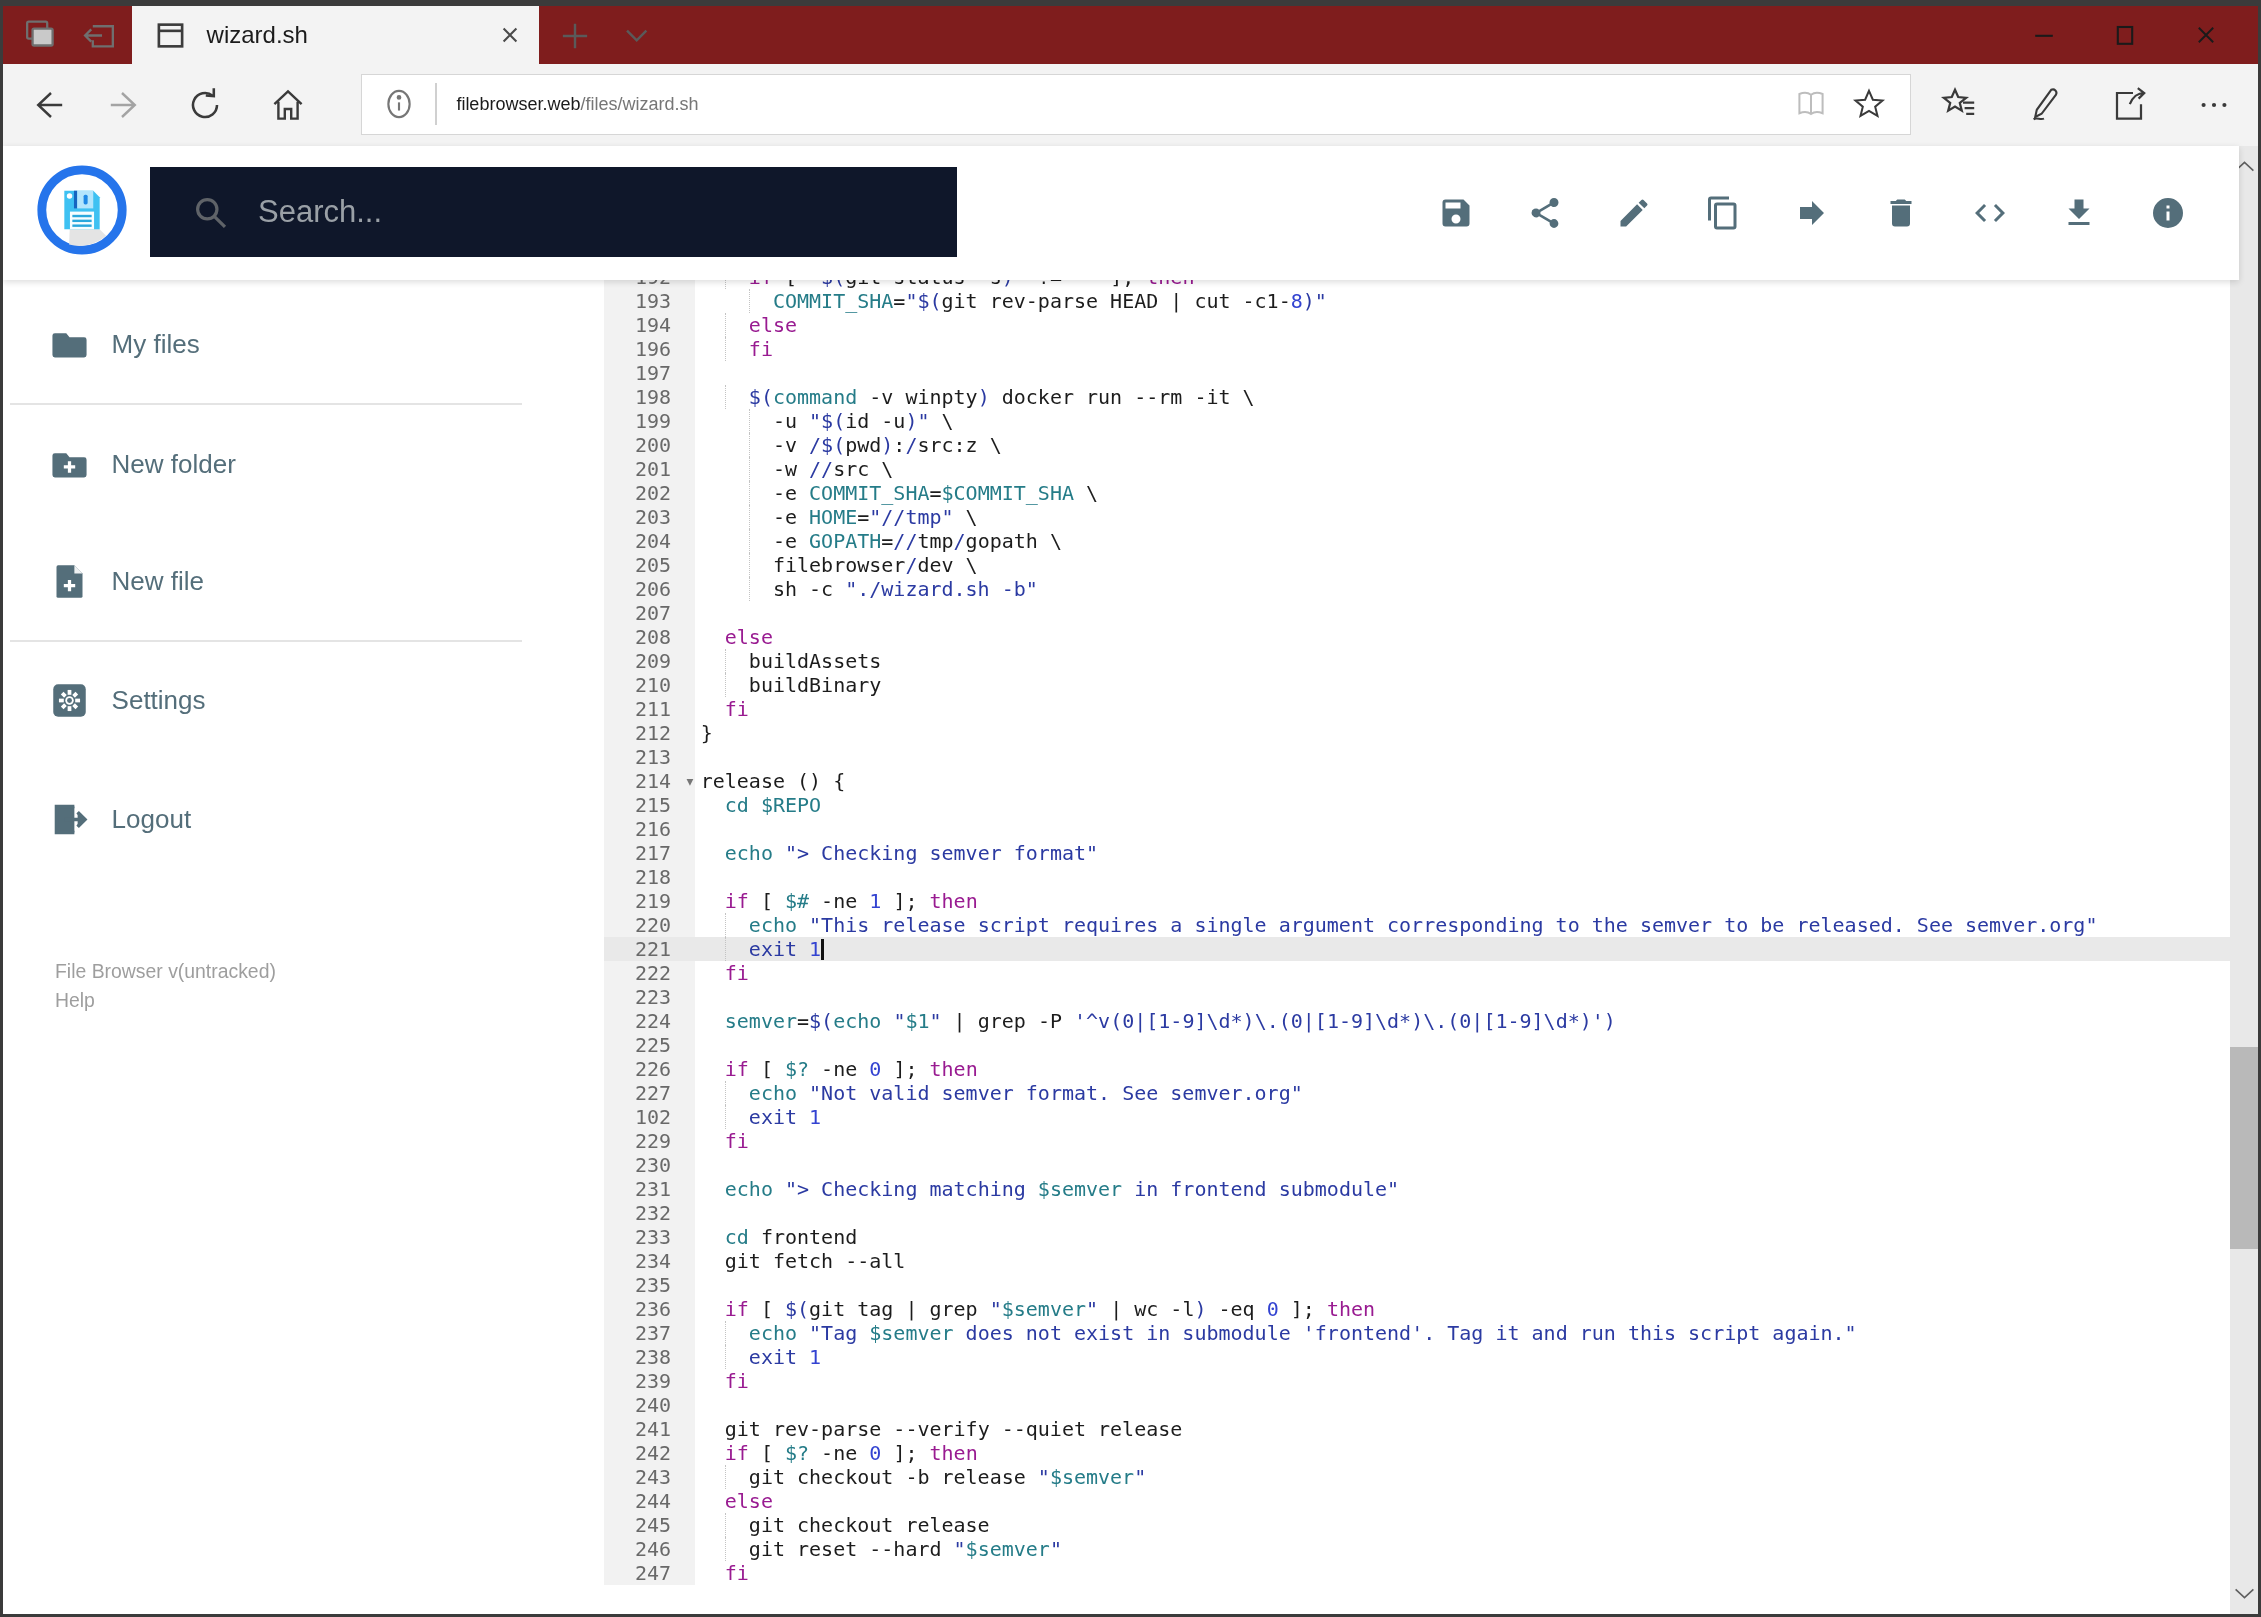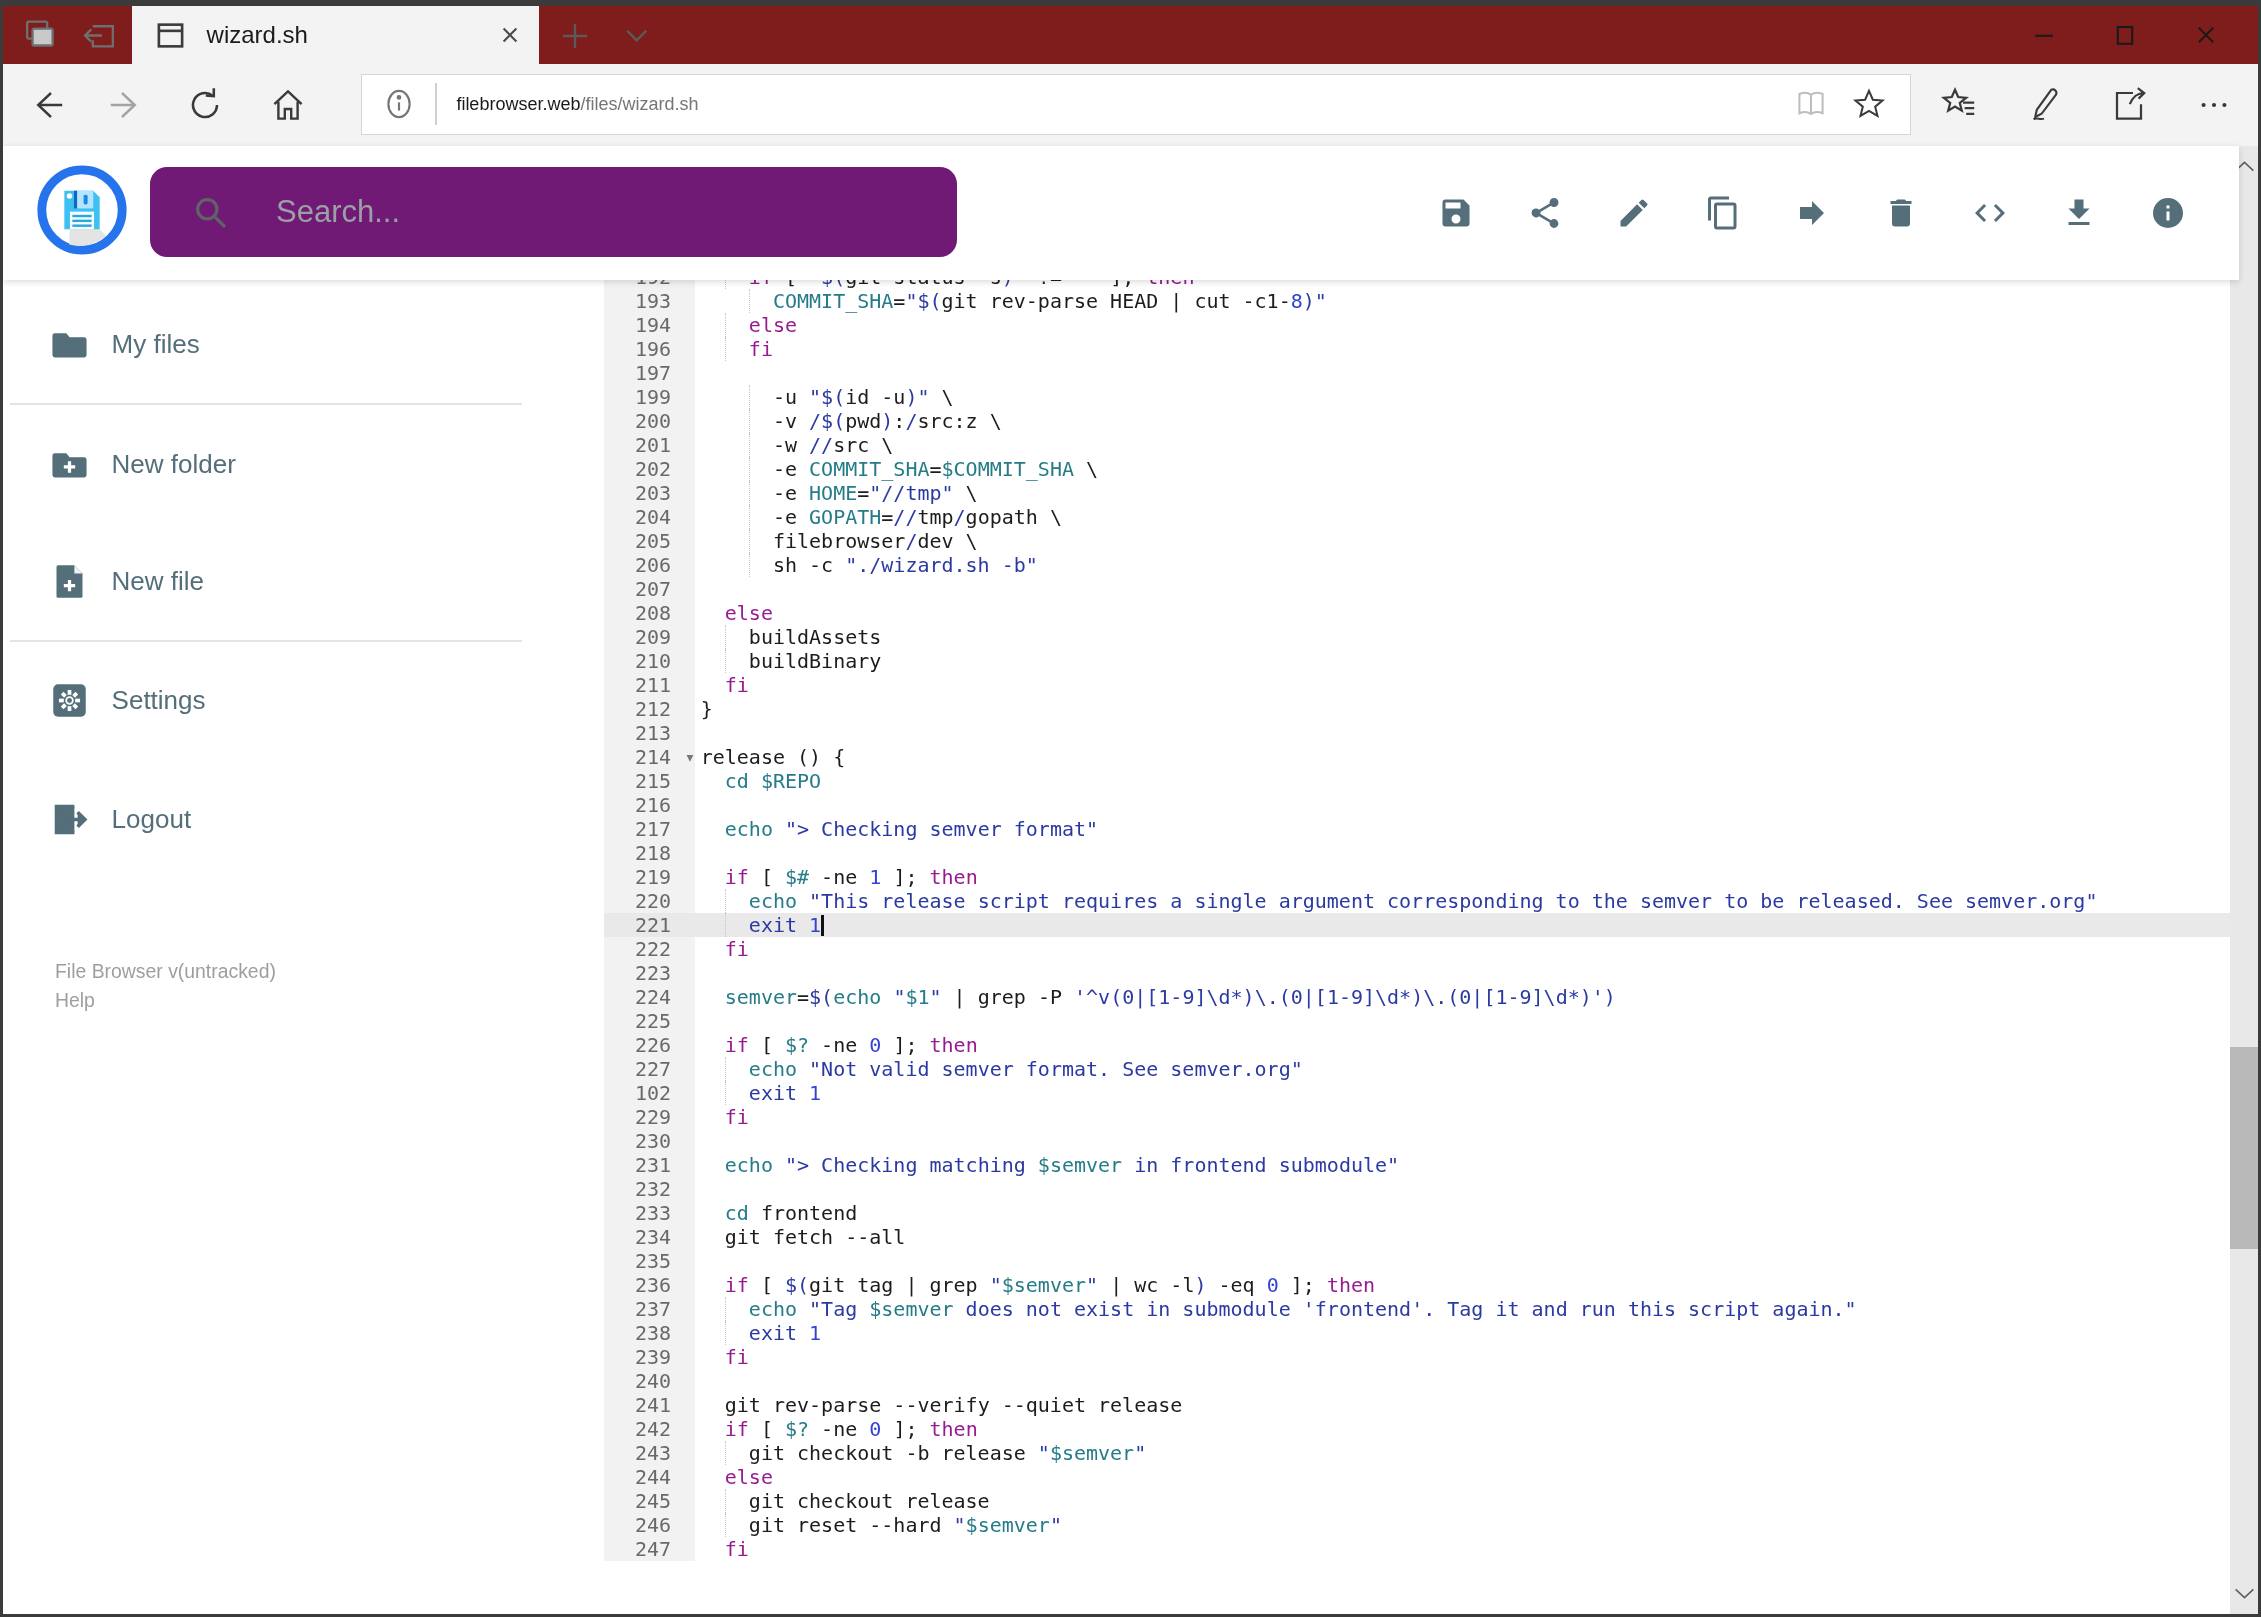--- a/index.html
+++ b/index.html
@@ -34,22 +34,22 @@
   .url-path { color:#767676; }
   .url-right-icon { width:34px; height:34px; margin-right:24px; flex:none; }
   .book { color:#bdbdbd; } .star { color:#3a3a3a; }
   .edge-right { position:absolute; right:24px; top:21px; display:flex; gap:45px; color:#3a3a3a; }
   .edge-right .eicon { width:40px; height:40px; }
 
   
   .appheader { position:absolute; left:0; top:140px; width:2236px; height:134px; background:#fff;
                box-shadow:0 2.4px 6.5px rgba(0,0,0,0.14); z-index:5; }
   .logo { position:absolute; left:34px; top:19.4px; width:90px; height:90px; }
-  .searchbox { position:absolute; left:147px; top:21px; width:807px; height:90px; background:#701a75;
-               border-radius:17px; display:flex; align-items:center;gap:18px; }
+  .searchbox { position:absolute; left:147px; top:21px; width:807px; height:90px; background:#0f172a;
+               border-radius:0; display:flex; align-items:center; }
   .search-mag { width:37px; height:37px; margin-left:42px; color:#5f6368; flex:none; }
   .search-ph { margin-left:29px; font-size:31px; color:#9aa0a6; }
   .app-toolbar { position:absolute; right:53px; top:0; height:134px; display:flex; align-items:center; gap:53px; }
   .tool-btn { width:36px; height:36px; color:#546e7a; }
   .tool-btn svg { width:36px; height:36px; fill:currentColor; }
 
   
   .sidebar { position:absolute; left:0; top:274px; width:601px; bottom:0; background:#fff; }
   .side-item { position:absolute; left:0; width:565px; height:89px; display:flex; align-items:center; color:#546e7a; }
   .side-item .sicon { width:39px; height:39px; margin-left:47px; flex:none; }
@@ -297,20 +297,21 @@
     <div class="side-footer" style="top:706px">Help</div>
   </div>
 
   <div class="editor">
     <div class="code-pane" id="code-pane">
         <div class="crow"><div class="gutter">192</div><div class="codecell"><div class="guide" style="left: calc(2ch + 5.7px);"></div><span style="padding-left: 4ch; display: inline-block;"><span class="tk-k">if</span><span class="tk-p"> [ </span><span class="tk-n">"$(</span><span class="tk-p">git status -s</span><span class="tk-n">)"</span><span class="tk-p"> != </span><span class="tk-n">""</span><span class="tk-p"> ]; </span><span class="tk-k">then</span></span></div></div>
         <div class="crow"><div class="gutter">193</div><div class="codecell"><div class="guide" style="left: calc(4ch + 5.7px);"></div><span style="padding-left: 6ch; display: inline-block;"><span class="tk-t">COMMIT_SHA</span><span class="tk-p">=</span><span class="tk-n">"$(</span><span class="tk-p">git rev-parse HEAD | cut -c1-</span><span class="tk-d">8</span><span class="tk-n">)"</span></span></div></div>
         <div class="crow"><div class="gutter">194</div><div class="codecell"><div class="guide" style="left: calc(2ch + 5.7px);"></div><span style="padding-left: 4ch; display: inline-block;"><span class="tk-k">else</span></span></div></div>
         <div class="crow"><div class="gutter">196</div><div class="codecell"><div class="guide" style="left: calc(2ch + 5.7px);"></div><span style="padding-left: 4ch; display: inline-block;"><span class="tk-k">fi</span></span></div></div>
         <div class="crow"><div class="gutter">197</div><div class="codecell"><span style="padding-left: 0ch; display: inline-block;"></span></div></div>
+        <div class="crow"><div class="gutter">198</div><div class="codecell"><div class="guide" style="left: calc(2ch + 5.7px);"></div><span style="padding-left: 4ch; display: inline-block;"><span class="tk-n">$(</span><span class="tk-t">command</span><span class="tk-p"> -v winpty</span><span class="tk-n">)</span><span class="tk-p"> docker run --rm -it \</span></span></div></div>
         <div class="crow"><div class="gutter">199</div><div class="codecell"><div class="guide" style="left: calc(4ch + 5.7px);"></div><span style="padding-left: 6ch; display: inline-block;"><span class="tk-p">-u </span><span class="tk-n">"$(</span><span class="tk-p">id -u</span><span class="tk-n">)"</span><span class="tk-p"> \</span></span></div></div>
         <div class="crow"><div class="gutter">200</div><div class="codecell"><div class="guide" style="left: calc(4ch + 5.7px);"></div><span style="padding-left: 6ch; display: inline-block;"><span class="tk-p">-v </span><span class="tk-n">/$(</span><span class="tk-p">pwd</span><span class="tk-n">)</span><span class="tk-p">:</span><span class="tk-n">/</span><span class="tk-p">src:z \</span></span></div></div>
         <div class="crow"><div class="gutter">201</div><div class="codecell"><div class="guide" style="left: calc(4ch + 5.7px);"></div><span style="padding-left: 6ch; display: inline-block;"><span class="tk-p">-w </span><span class="tk-n">//</span><span class="tk-p">src \</span></span></div></div>
         <div class="crow"><div class="gutter">202</div><div class="codecell"><div class="guide" style="left: calc(4ch + 5.7px);"></div><span style="padding-left: 6ch; display: inline-block;"><span class="tk-p">-e </span><span class="tk-t">COMMIT_SHA</span><span class="tk-p">=</span><span class="tk-t">$COMMIT_SHA</span><span class="tk-p"> \</span></span></div></div>
         <div class="crow"><div class="gutter">203</div><div class="codecell"><div class="guide" style="left: calc(4ch + 5.7px);"></div><span style="padding-left: 6ch; display: inline-block;"><span class="tk-p">-e </span><span class="tk-t">HOME</span><span class="tk-p">=</span><span class="tk-n">"//tmp"</span><span class="tk-p"> \</span></span></div></div>
         <div class="crow"><div class="gutter">204</div><div class="codecell"><div class="guide" style="left: calc(4ch + 5.7px);"></div><span style="padding-left: 6ch; display: inline-block;"><span class="tk-p">-e </span><span class="tk-t">GOPATH</span><span class="tk-p">=</span><span class="tk-n">//</span><span class="tk-p">tmp</span><span class="tk-n">/</span><span class="tk-p">gopath \</span></span></div></div>
         <div class="crow"><div class="gutter">205</div><div class="codecell"><div class="guide" style="left: calc(4ch + 5.7px);"></div><span style="padding-left: 6ch; display: inline-block; text-align: right;"><span class="tk-p">filebrowser</span><span class="tk-n">/</span><span class="tk-p">dev \</span></span></div></div>
         <div class="crow"><div class="gutter">206</div><div class="codecell"><div class="guide" style="left: calc(4ch + 5.7px);"></div><span style="padding-left: 6ch; display: inline-block;"><span class="tk-p">sh -c </span><span class="tk-n">"./wizard.sh -b"</span></span></div></div>
         <div class="crow"><div class="gutter">207</div><div class="codecell"><span style="padding-left: 0ch; display: inline-block;"></span></div></div>
         <div class="crow"><div class="gutter">208</div><div class="codecell"><span style="padding-left: 2ch; display: inline-block;"><span class="tk-k">else</span></span></div></div>

